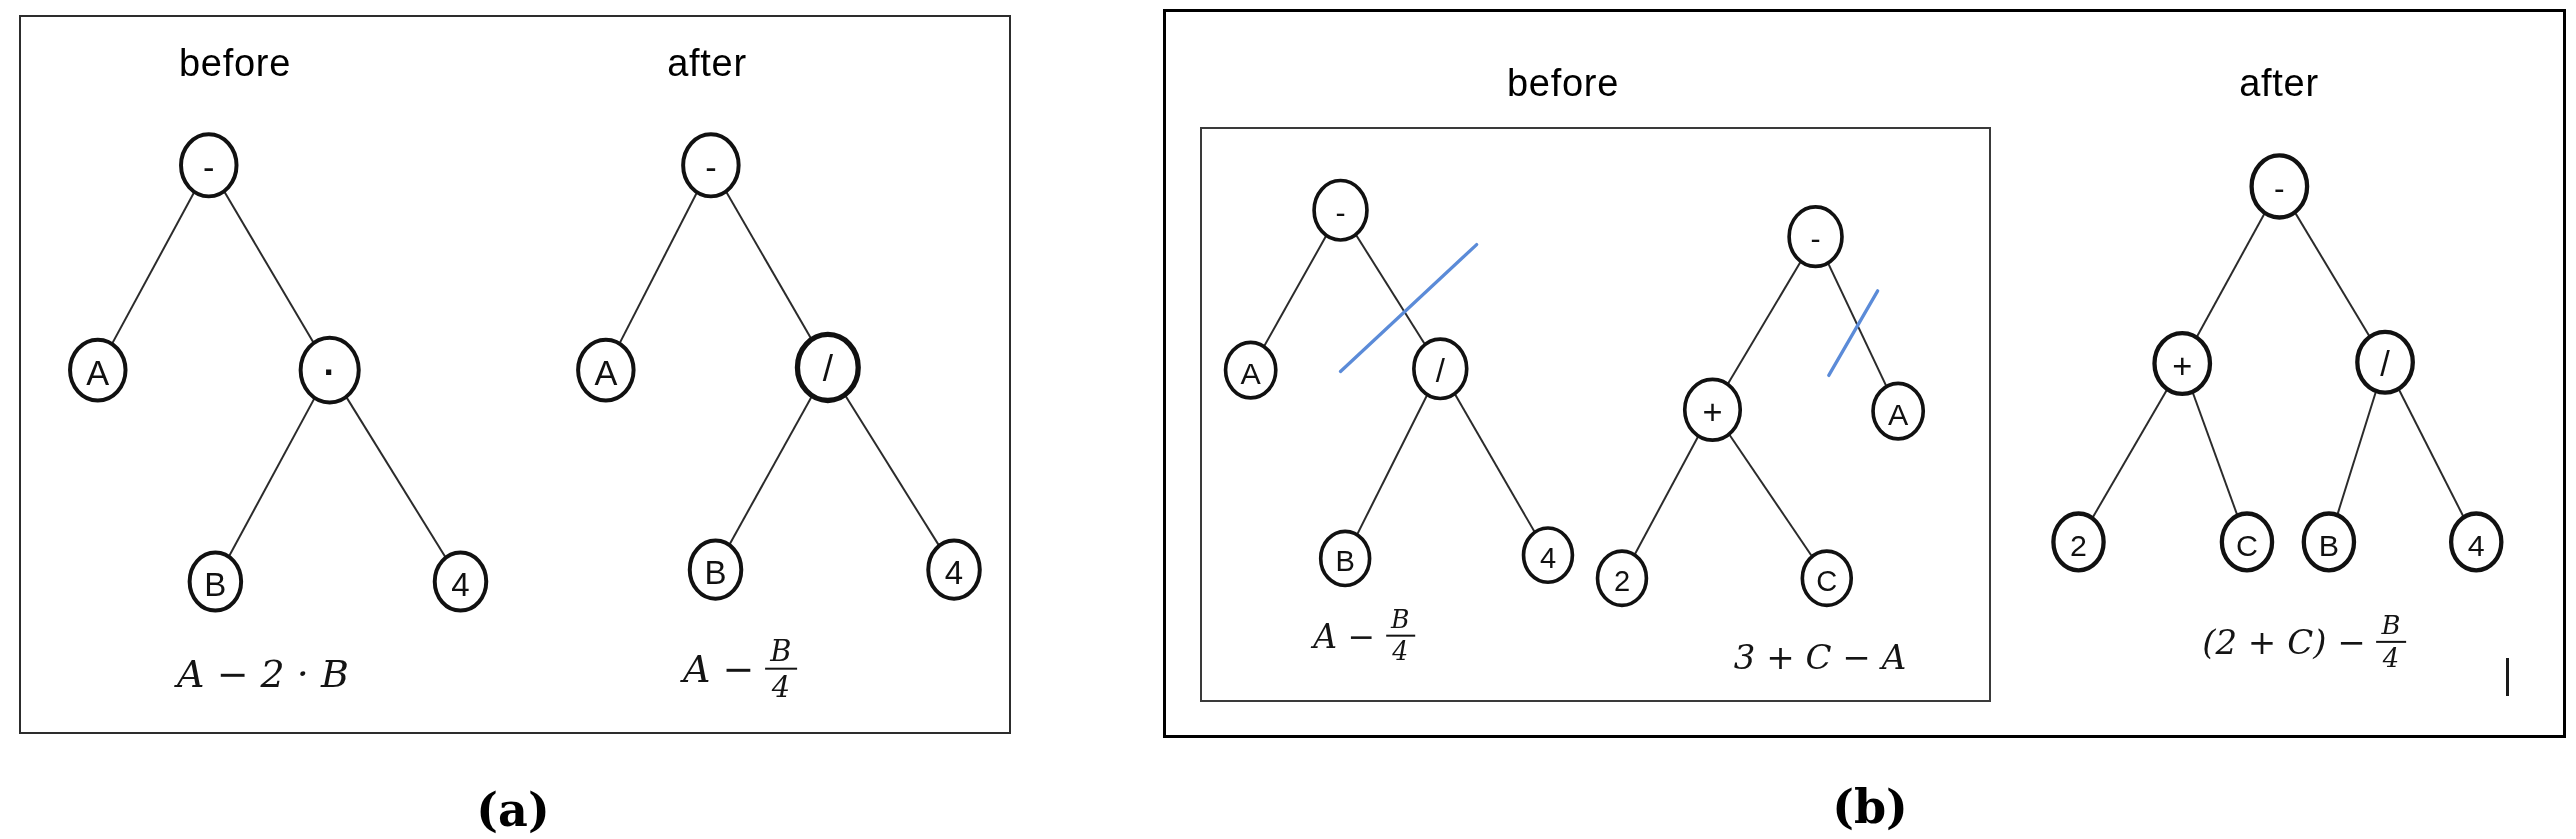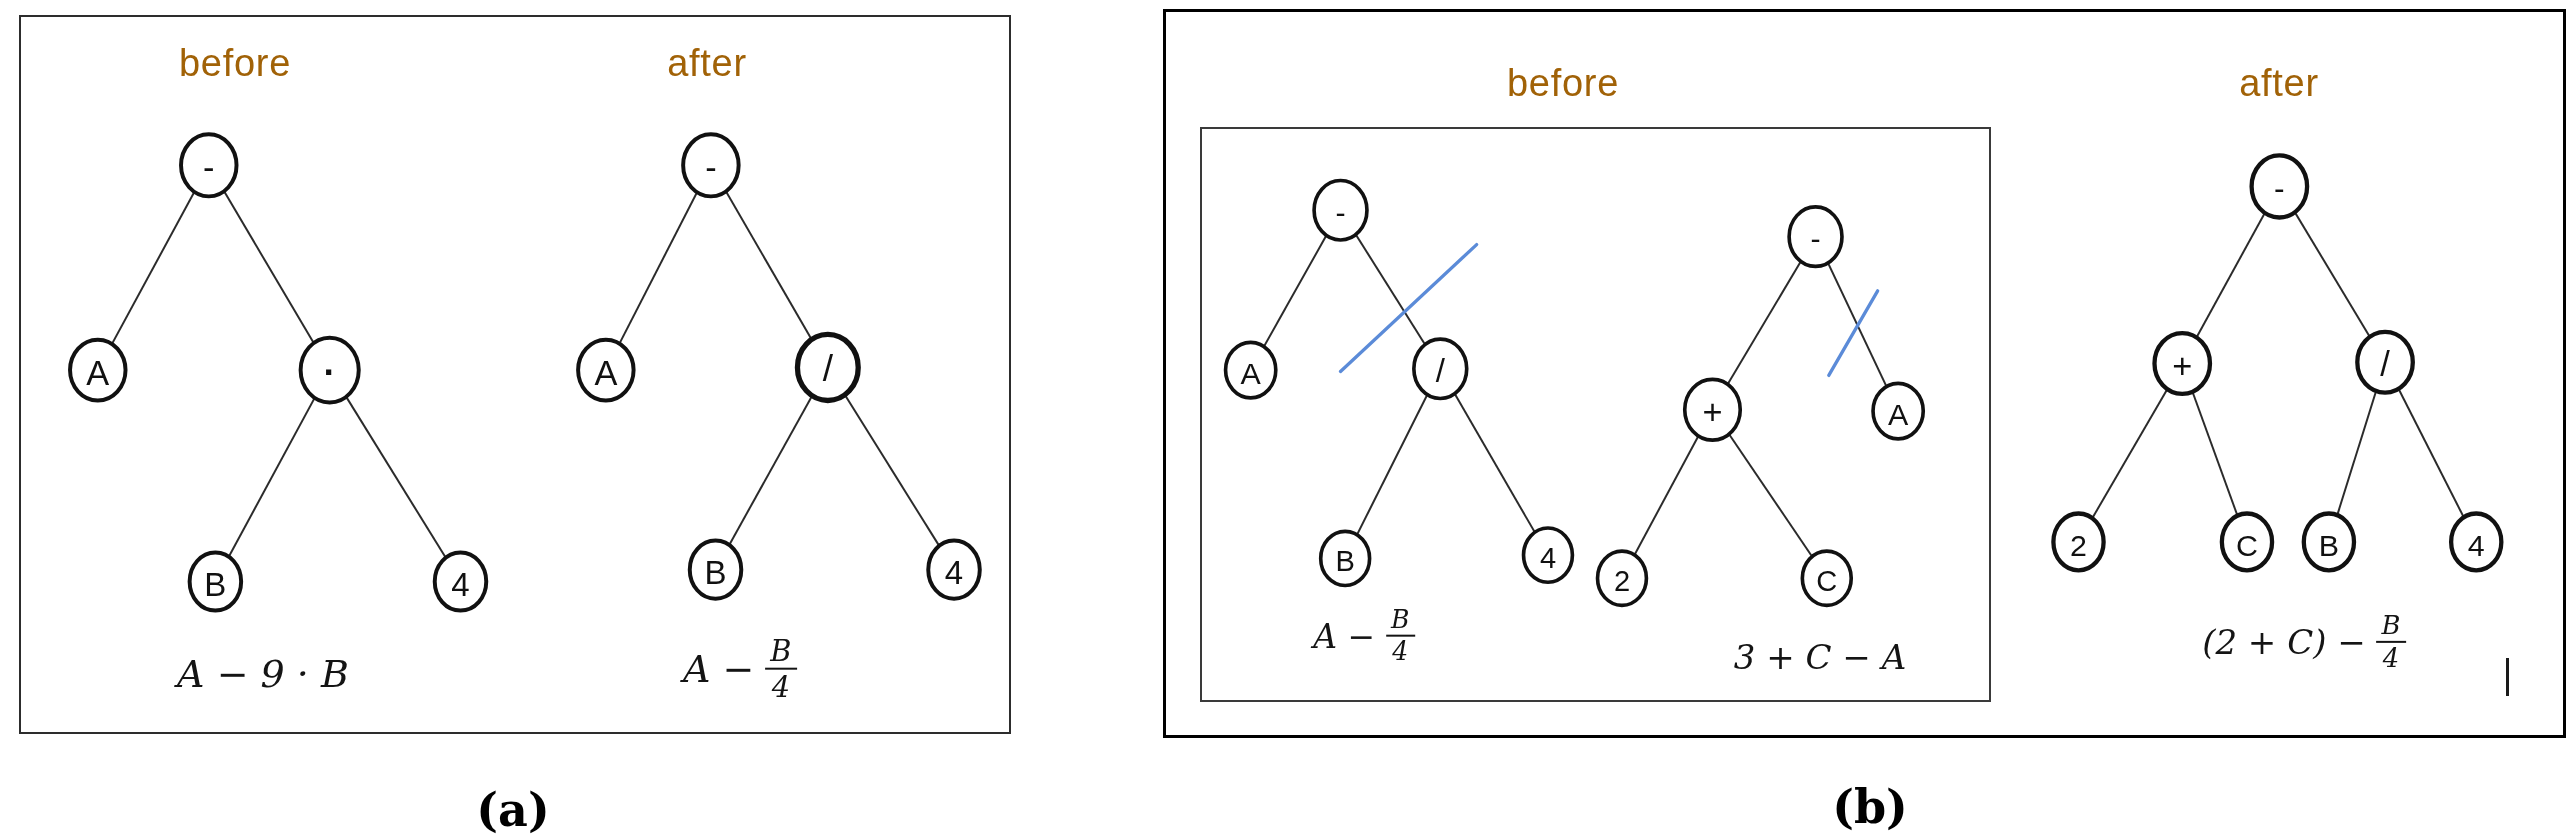--- a/index.html
+++ b/index.html
@@ -11,21 +11,21 @@
     font-family: "Liberation Sans", sans-serif;
     overflow: hidden;
   }
   .box { position: absolute; background: #ffffff; box-sizing: border-box; }
   .box-a   { left: 18.5px;   top: 14.5px;  width: 992px; height: 719px; border: 2.6px solid #2d2d2d; }
   .box-b   { left: 1163px; top: 9.2px;  width: 1403px; height: 729px; border: 3.3px solid #000000; }
   .box-b-inner { left: 1200px; top: 127px; width: 791px; height: 575px; border: 2px solid #3a3a3a; }
   svg.overlay { position: absolute; left: 0; top: 0; pointer-events: none; }
   .hdr {
     position: absolute; transform: translate(-50%, -50%);
-    font-size: 38px; color: #a16207; letter-spacing: 0.7px; white-space: nowrap;
+    font-size: 38px; color: #000000; letter-spacing: 0.7px; white-space: nowrap;
   }
   .caption {
     position: absolute; transform: translate(-50%, -50%);
     font-family: "DejaVu Serif", serif; font-weight: bold;
     font-size: 46px; color: #000; white-space: nowrap;
   }
   .formula {
     position: absolute; transform: translate(-50%, -50%);
     display: flex; align-items: center; gap: 10.6px;
     font-family: "DejaVu Serif", serif; font-style: italic;
@@ -148,21 +148,21 @@
       <text class="node-label" x="3748" y="824" font-size="46">4</text>
     </g>
   </svg>
 
   <div class="hdr" style="left:235px;  top:63px;">before</div>
   <div class="hdr" style="left:707px; top:63px;">after</div>
   <div class="hdr" style="left:1563px; top:83px;">before</div>
   <div class="hdr" style="left:2279px; top:83px;">after</div>
 
   <div class="formula" style="left:263px; top:674px; font-size:38px;">
-    <span>A − 9 · B</span>
+    <span>A − 2 · B</span>
   </div>
 
   <div class="formula" style="left:740px; top:669px; font-size:38px;">
     <span>A −</span>
     <span class="frac">
       <span class="num">B</span>
       <span class="den">4</span>
     </span>
   </div>
 

